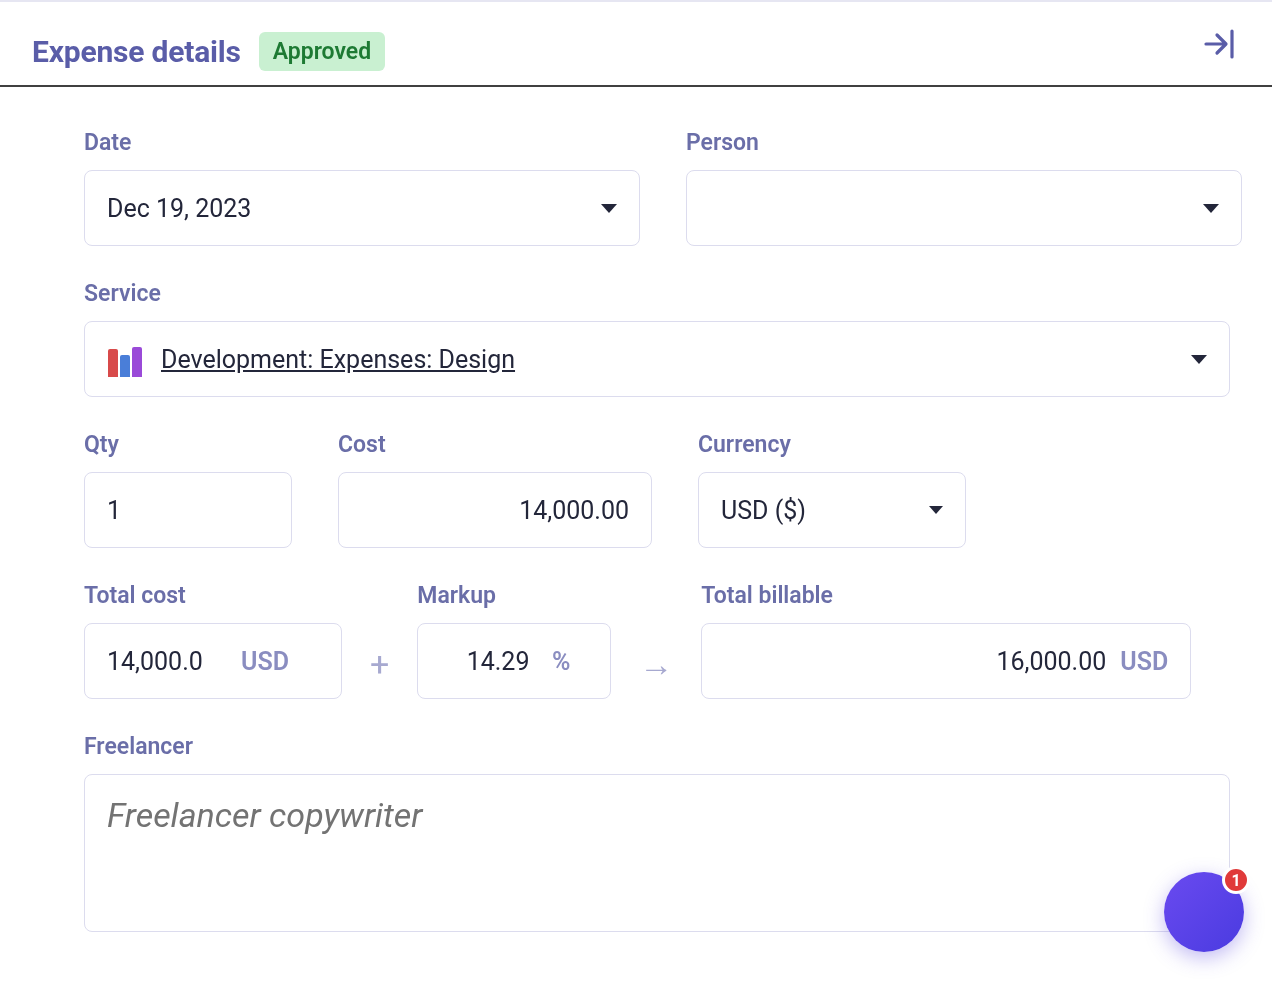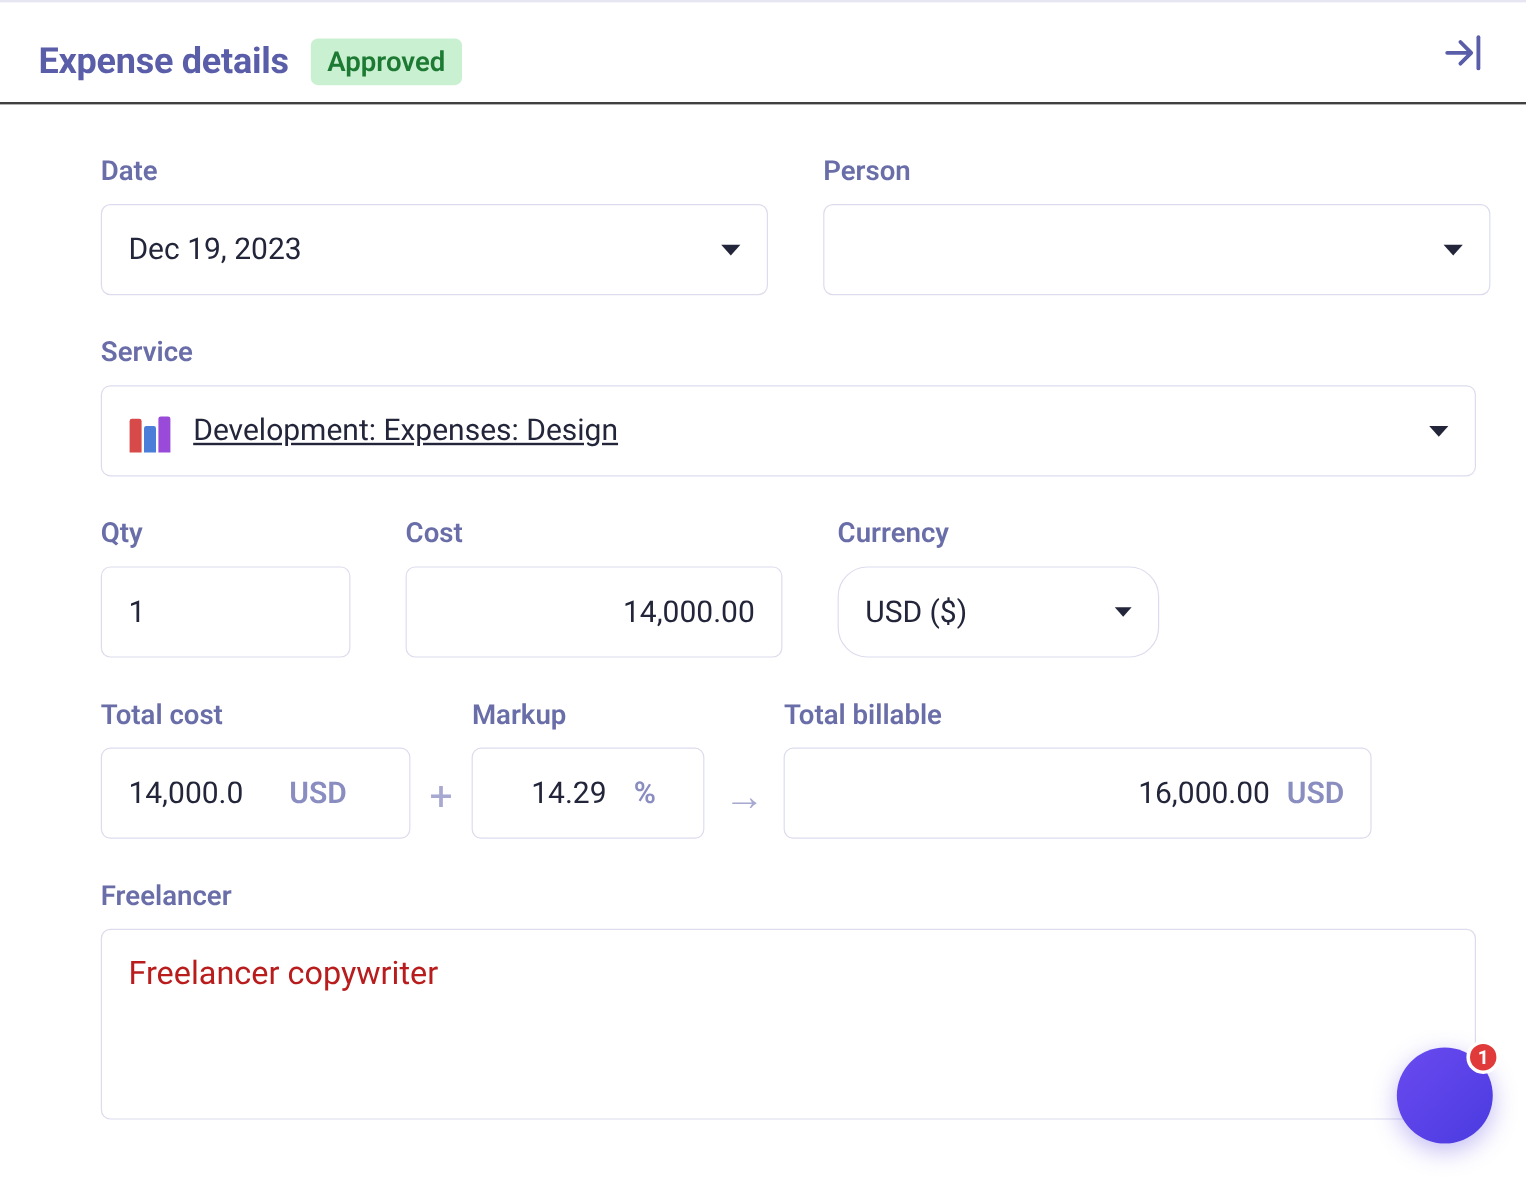--- a/index.html
+++ b/index.html
@@ -20,38 +20,38 @@
   .input input { border: none; outline: none; font-size: 25px; color: #23263a; width: 100%; background: transparent; font-family: inherit; }
   .input.right input { text-align: right; }
   .select .value { flex: 1; }
   .caret { width: 0; height: 0; border-left: 8px solid transparent; border-right: 8px solid transparent; border-top: 9px solid #23263a; margin-left: 12px; }
   .caret.small { border-left-width: 7px; border-right-width: 7px; border-top-width: 8px; }
 
   .unit { font-size: 25px; color: #8a8dc0; font-weight: 600; margin-left: 14px; white-space: nowrap; }
   .plus, .arrow { font-size: 34px; color: #a7a9d0; font-weight: 400; align-self: center; margin-top: 46px; }
 
   .textarea { min-height: 150px; border: 1.5px solid #dcdcee; border-radius: 8px; padding: 20px 22px; font-size: 25px; color: #23263a; }
-  .textarea textarea { border: none; outline: none; resize: none; width: 100%; height: 110px; font-family: inherit; font-size: 27px; color: #b91c1c; }
+  .textarea textarea { border: none; outline: none; resize: none; width: 100%; height: 110px; font-family: inherit; font-size: 34px; color: #737373; font-style: italic; }
 
   .svc-icon { width: 36px; height: 36px; margin-right: 18px; display: flex; align-items: flex-end; justify-content: center; position: relative; }
   .svc-icon .fig { width: 10px; border-radius: 2px 2px 0 0; margin: 0 1px; }
   .svc-icon .f1 { height: 28px; background: #d84a4a; }
   .svc-icon .f2 { height: 22px; background: #4a7ed8; }
   .svc-icon .f3 { height: 30px; background: #9a4ad8; }
 
   .fab { position: absolute; right: 28px; bottom: -20px; width: 80px; height: 80px; border-radius: 50%; background: linear-gradient(135deg,#6a4af0,#4a3be0); box-shadow: 0 6px 20px rgba(80,60,220,0.35); }
   .fab-badge { position: absolute; top: -6px; right: -6px; min-width: 28px; height: 28px; border-radius: 14px; background: #e03a3a; color: #fff; font-size: 16px; font-weight: 700; display: flex; align-items: center; justify-content: center; border: 3px solid #fff; }
 
   
   .w-date   { width: 556px; }
   .w-person { width: 556px; }
   .w-service{ width: 1146px; text-decoration: underline; }
   .w-qty    { width: 208px; }
   .w-cost   { width: 314px; }
-  .w-curr   { width: 268px; border-radius: 25px; }
+  .w-curr   { width: 268px; }
   .w-totalc { width: 258px; }
   .w-markup { width: 194px; }
   .w-totalb { width: 490px; }
   .w-desc   { width: 1146px; }
 </style>
 </head>
 <body>
 
 <div class="panel">
 
@@ -115,21 +115,21 @@
       </div>
       <div class="field">
         <div class="label">Currency</div>
         <div class="select w-curr">
           <span class="value">USD ($)</span>
           <span class="caret small"></span>
         </div>
       </div>
     </div>
 
-    <div class="row" style="align-items:center; gap:16px;">
+    <div class="row" style="align-items:center; gap:28px;">
       <div class="field">
         <div class="label">Total cost</div>
         <div class="input w-totalc">
           <input style="width: 120px;" value="14,000.0">
           <span class="unit">USD</span>
         </div>
       </div>
 
       <div class="plus">+</div>
 

